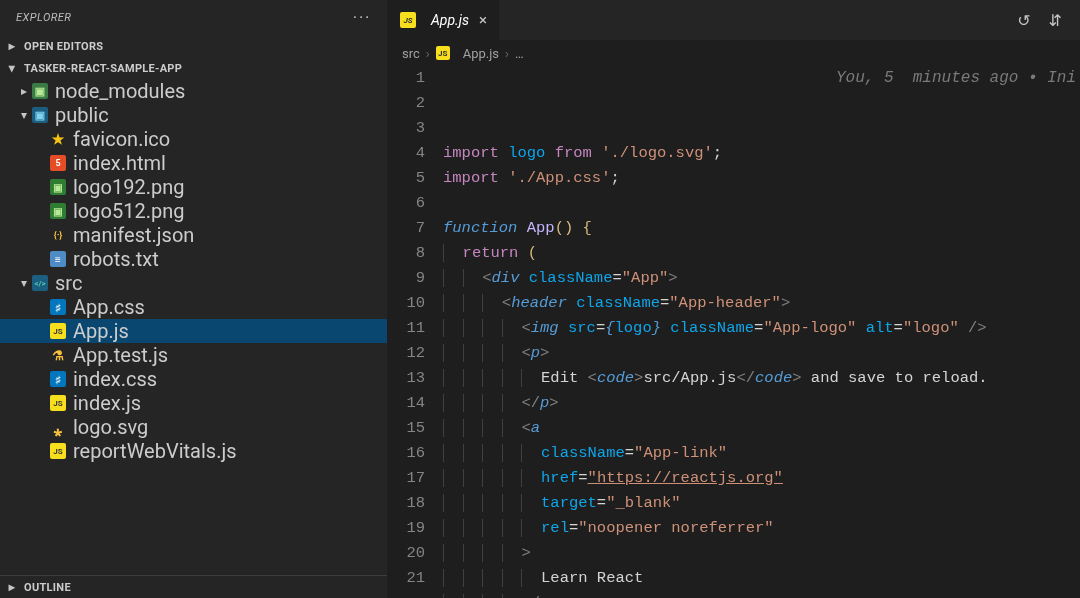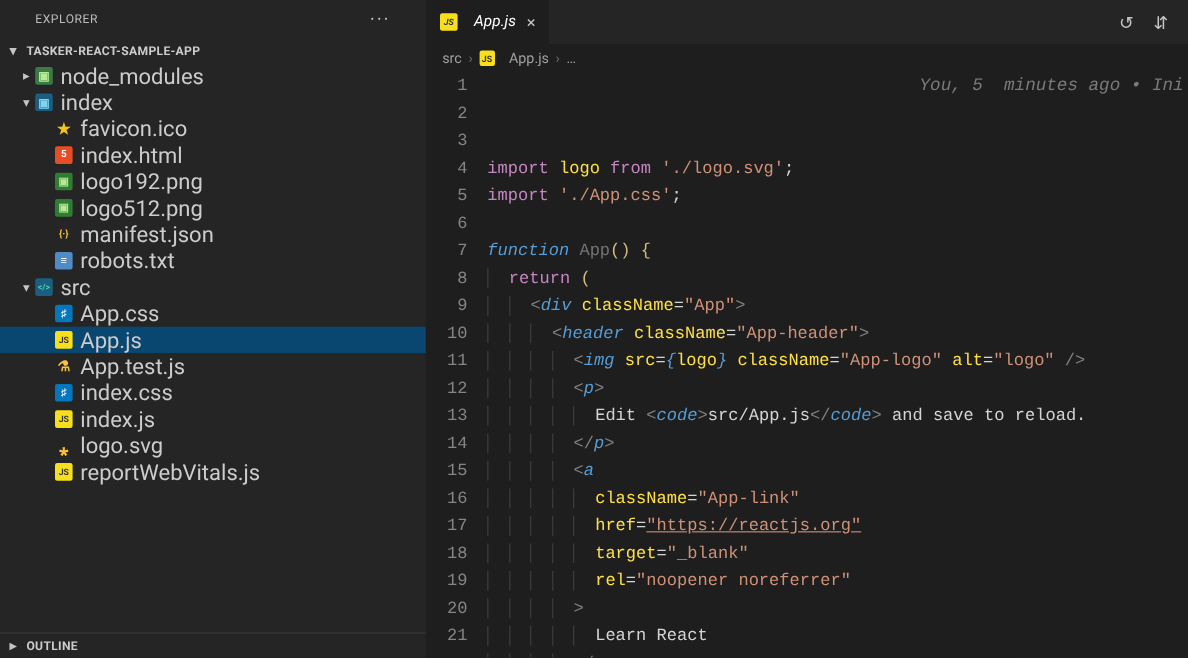--- a/index.html
+++ b/index.html
@@ -5,22 +5,22 @@
     * { margin:0; padding:0; box-sizing:border-box; }
     body {
       width:1080px; height:598px; overflow:hidden;
       background:#1e1e1e;
       font-family:-apple-system,BlinkMacSystemFont,"Segoe UI",Roboto,sans-serif;
       color:#cccccc; display:flex;
     }
     .sidebar { width:388px; background:#252526; display:flex; flex-direction:column; border-right:1px solid #1e1e1e;}
     .sb-header {
       display:flex; justify-content:space-between; align-items:center;
-      padding:0 32px; height:35px; font-size:11px;
-      letter-spacing:0.5px; color:#bbbbbb;
+      padding:0 16px; height:35px; font-size:11px;
+      letter-spacing:0.5px; color:#bbbbbb;font-style:italic;
     }
     .sb-dots { letter-spacing:2px; color:#cccccc; font-size:16px; cursor:pointer;}
     .section-hdr {
       display:flex; align-items:center; gap:6px;
       padding:4px 6px; font-size:11px; font-weight:700; letter-spacing:0.3px;
       color:#cccccc; cursor:pointer;
     }
     .chev { width:12px; display:inline-flex; justify-content:center; color:#c5c5c5; font-size:12px;}
     .chev.d::before { content:"▾"; }
     .chev.r::before { content:"▸"; }
@@ -69,55 +69,59 @@
     .tab-actions{ margin-left:auto; display:flex; gap:18px; padding-right:18px; color:#c5c5c5; font-size:16px;}
     .tab-actions span{cursor:pointer;}
     .crumbs { height:26px; display:flex; align-items:center; gap:6px; padding:0 14px; font-size:13px; color:#a0a0a0;}
     .crumbs .sep{color:#6a6a6a;}
     .code { flex:1; overflow:hidden; font-family:"Consolas","Courier New",monospace; font-size:15.5px; line-height:25px; display:flex;}
     .gutter { width:55px; text-align:right; padding-right:18px; color:#858585; user-select:none;}
     .codetext { flex:1; white-space:pre; position:relative;}
     .guide{ border-left:1px solid #404040; }
     
     .k{color:#c586c0;} 
-    .v{color:#fde047;} 
-    .fn{color:#737373;}
+    .v{color:#0ea5e9;} 
+    .fn{color:#c4b5fd;}
     .s{color:#ce9178;} 
     .tg{color:#569cd6;font-style:italic;} 
     .p{color:#808080;} 
     .br{color:#d7ba7d;} 
     .w{color:#d4d4d4;}
     .bl{ color:#7a7a7a; font-style:italic; position:absolute; right:0; top:0; padding-right:4px; font-size:16px;}
     .u{ text-decoration:underline; text-decoration-color:#ce9178;}
   </style>
 </head>
 <body>
 
 <div class="sidebar">
   <div class="sb-header">
     <span>EXPLORER</span>
     <span class="sb-dots">···</span>
   </div>
   <div class="section-hdr">
+    <span class="chev r"></span>
+    <span>OPEN EDITORS</span>
+  </div>
+  <div class="section-hdr">
     <span class="chev d"></span>
     <span>TASKER-REACT-SAMPLE-APP</span>
   </div>
 
   <div class="tree" id="tree">
       <div class="row">
         <span class="spacer" style="width: 12px;"></span>
         <span class="chev r"></span>
         <span class="ico i-nodemod"></span>
         <span>node_modules</span>
       </div>
       <div class="row">
         <span class="spacer" style="width: 12px;"></span>
         <span class="chev d"></span>
         <span class="ico i-public"></span>
-        <span>index</span>
+        <span>public</span>
       </div>
       <div class="row">
         <span class="spacer" style="width: 30px;"></span>
         <span class="spacer" style="width: 14px;"></span>
         <span class="ico i-star"></span>
         <span>favicon.ico</span>
       </div>
       <div class="row">
         <span class="spacer" style="width: 30px;"></span>
         <span class="spacer" style="width: 14px;"></span>

